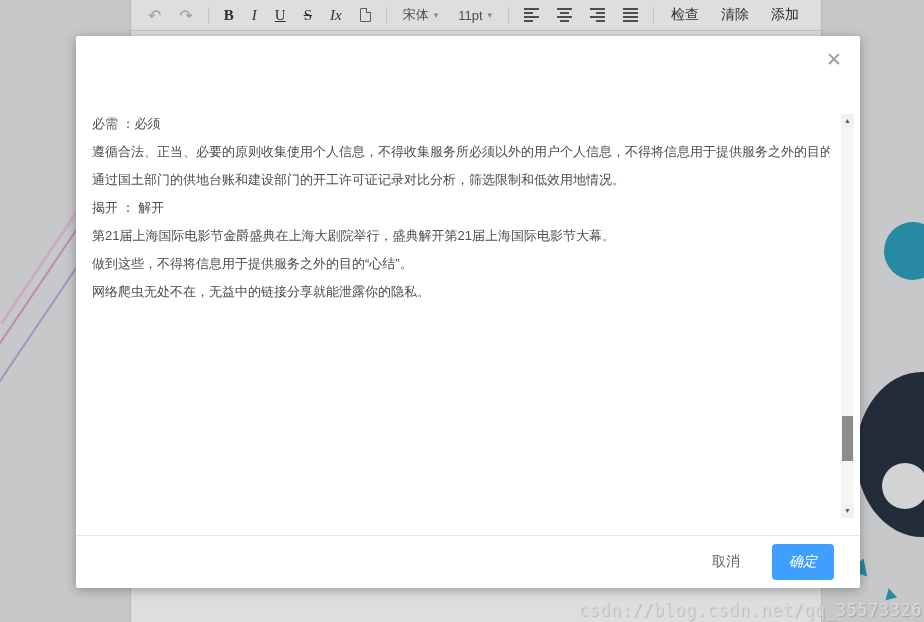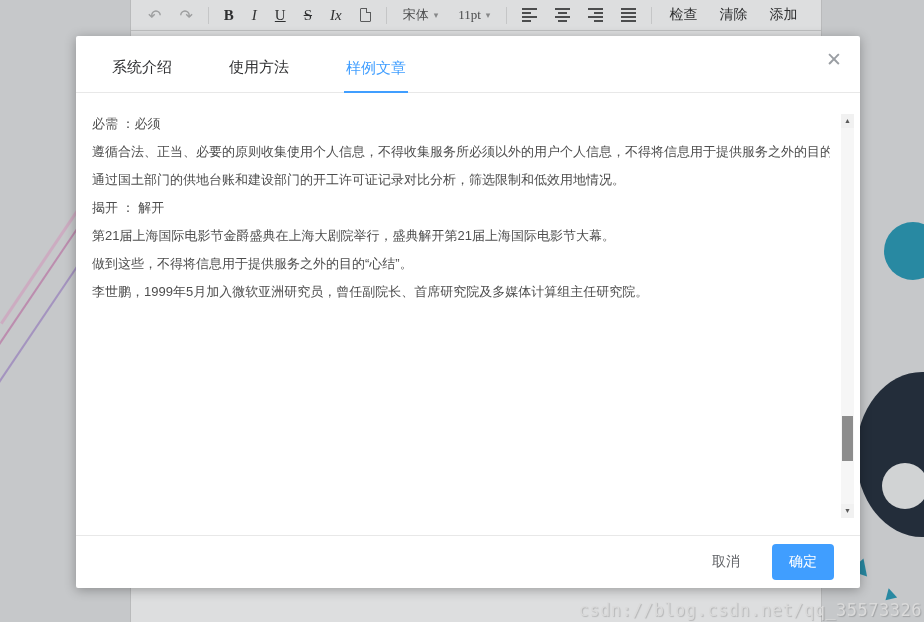--- a/index.html
+++ b/index.html
@@ -28,21 +28,21 @@
   .tb-icon-gray { color:#b5b5b5; font-size:16px; }
   .fmt { font-family:"Liberation Serif","DejaVu Serif",serif; font-size:15px; color:#333; }
   .fmt-bold { font-weight:700; }
   .fmt-italic { font-style:italic; }
   .fmt-underline { text-decoration:underline; }
   .fmt-strike { text-decoration:line-through; }
   .doc-shape { display:inline-block; width:11px; height:14px; border:1px solid #666; border-radius:1px; position:relative; background:#fff; }
   .doc-shape::after { content:""; position:absolute; right:-1px; top:-1px; width:4px; height:4px; background:#fff; border-left:1px solid #666; border-bottom:1px solid #666; }
   .tb-divider { width:1px; height:17px; background:#e3e3e3; margin:0 6px; }
   .tb-select { border:none; background:transparent; height:30px; padding:0 10px; cursor:pointer;
-               display:inline-flex; align-items:center; gap:5px; font-size:13px; color:#555;font-family:Liberation Serif, serif; }
+               display:inline-flex; align-items:center; gap:5px; font-size:13px; color:#555; }
   .caret { font-size:9px; color:#9a9a9a; }
   .align-icon { display:inline-flex; flex-direction:column; gap:2px; width:15px; }
   .align-icon i { display:block; height:2px; background:#555; }
   .al-left i:nth-child(odd){ width:15px; } .al-left i:nth-child(even){ width:9px; align-self:flex-start; }
   .al-center i:nth-child(odd){ width:15px; } .al-center i:nth-child(even){ width:9px; align-self:center; }
   .al-right i:nth-child(odd){ width:15px; } .al-right i:nth-child(even){ width:9px; align-self:flex-end; }
   .al-justify i { width:15px; }
   .tb-text { font-size:14px; color:#333; padding:0 11px; }
 
   
@@ -146,56 +146,51 @@
     <button class="tb-btn tb-text">检查</button>
     <button class="tb-btn tb-text">清除</button>
     <button class="tb-btn tb-text">添加</button>
   </div>
 
   <div class="mask"></div>
 
   <div class="dialog">
     <span class="close">✕</span>
 
-    <div class="tabs">
-      <div class="tab">系统介绍</div>
-      <div class="tab">使用方法</div>
-      <div class="tab active accent-text accent-border" style="color: rgb(64, 158, 255); border-bottom-color: rgb(64, 158, 255);">样例文章</div>
-    </div>
 
     <div class="dialog-body">
 
         <p class="para">必需 ：必须</p>
 
 
         <p class="para">遵循合法、正当、必要的原则收集使用个人信息，不得收集服务所必须以外的用户个人信息，不得将信息用于提供服务之外的目的。</p>
 
 
         <p class="para">通过国土部门的供地台账和建设部门的开工许可证记录对比分析，筛选限制和低效用地情况。</p>
 
 
         <p class="para">揭开 ： 解开</p>
 
         <p class="para">第21届上海国际电影节金爵盛典在上海大剧院举行，盛典解开第21届上海国际电影节大幕。</p>
 
         <p class="para">做到这些，不得将信息用于提供服务之外的目的“心结”。</p>
 
 
 
+        <p class="para">网络爬虫无处不在，无益中的链接分享就能泄露你的隐私。</p>
 
 
-        <p class="para">李世鹏，1999年5月加入微软亚洲研究员，曾任副院长、首席研究院及多媒体计算组主任研究院。</p>
       </div>
 
     <div class="scrollbar">
       <span class="sb-arrow up">▲</span>
       <span class="sb-thumb"></span>
       <span class="sb-arrow down">▼</span>
     </div>
 
     <div class="dialog-footer">
       <button class="btn-cancel">取消</button>
-      <button class="btn-confirm accent-bg" style="background: rgb(64, 158, 255);">确定</button>
+      <button class="btn-confirm accent-bg" style="background: rgb(64, 158, 255); font-style: italic;">确定</button>
     </div>
   </div>
 
   <div class="watermark">csdn://blog.csdn.net/qq_35573326</div>
 </div>
 
 </body></html>

